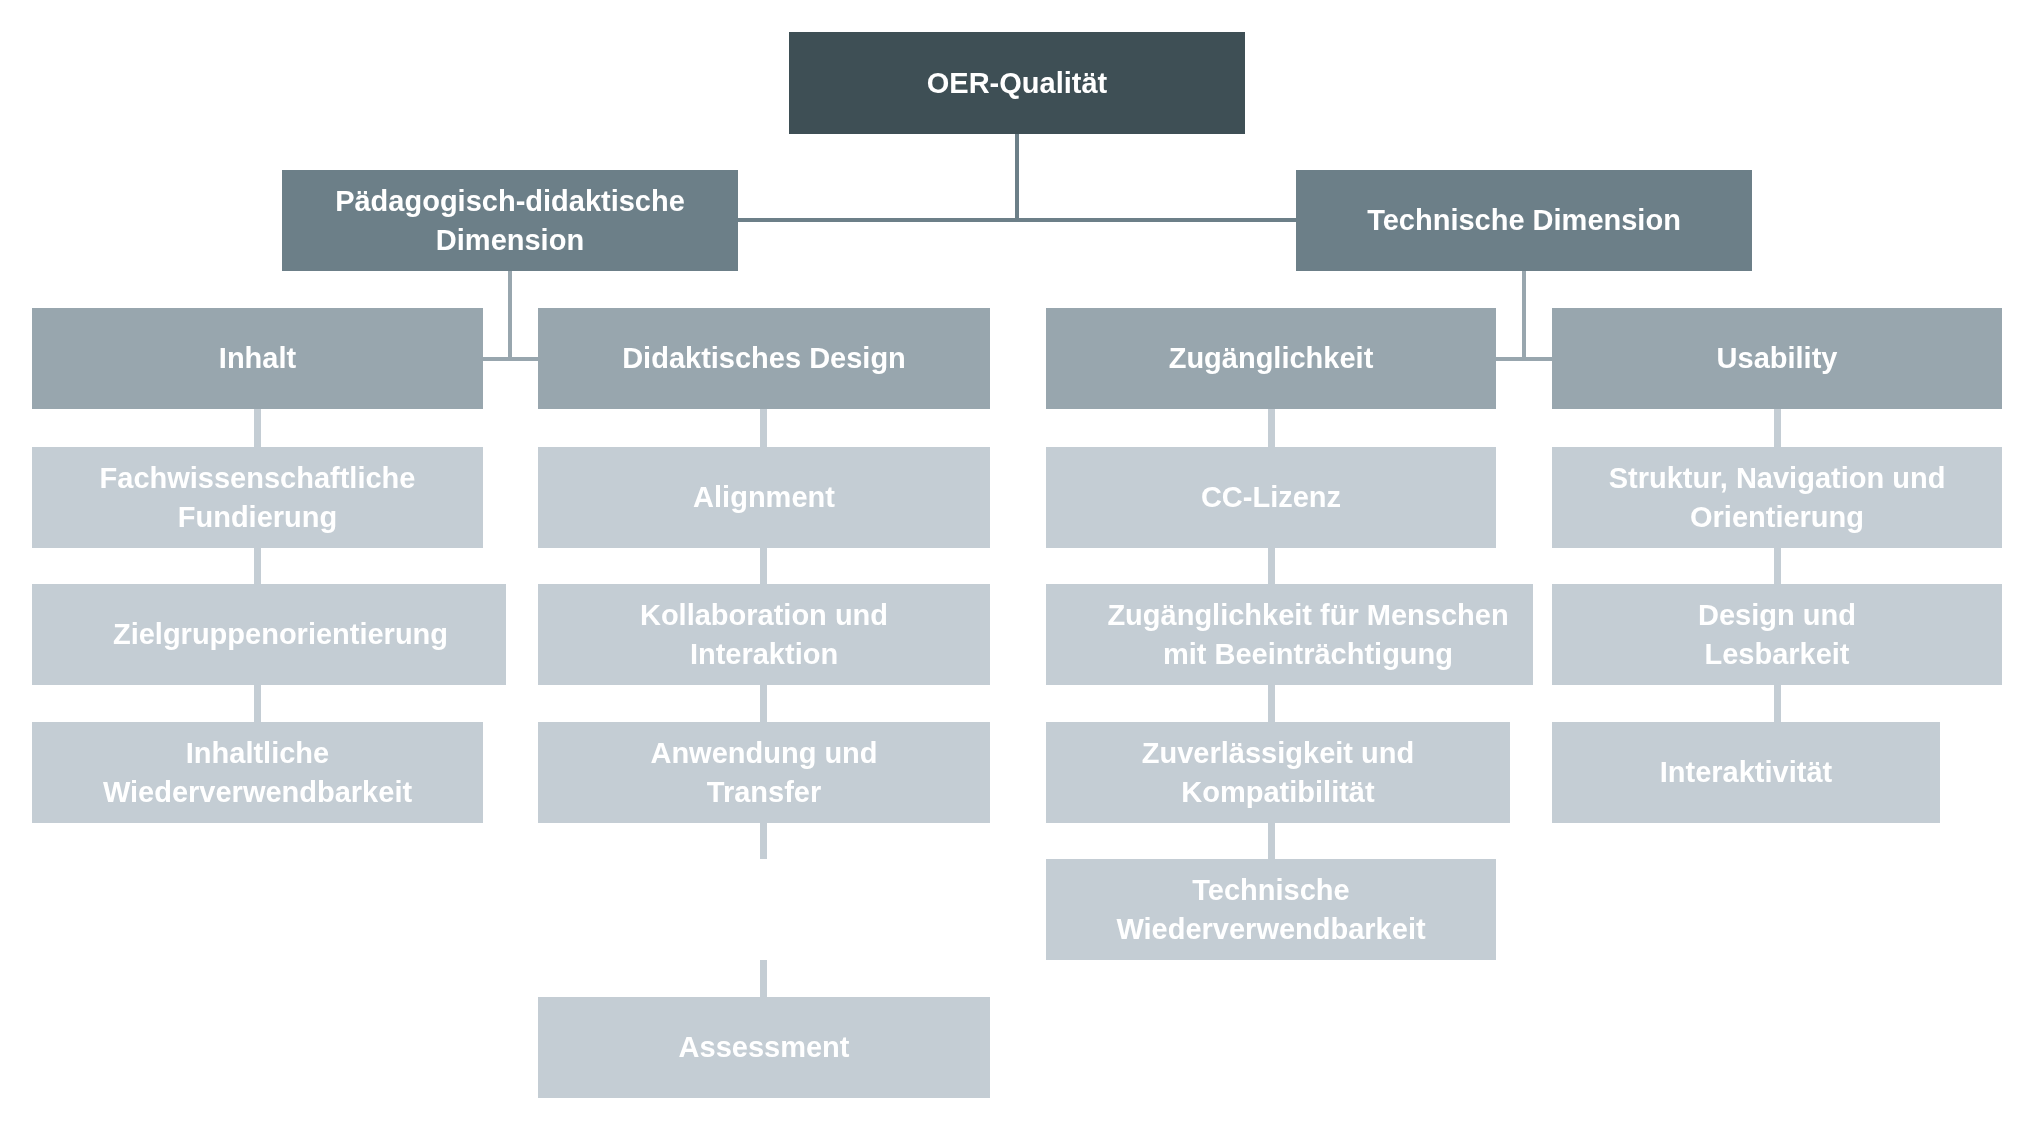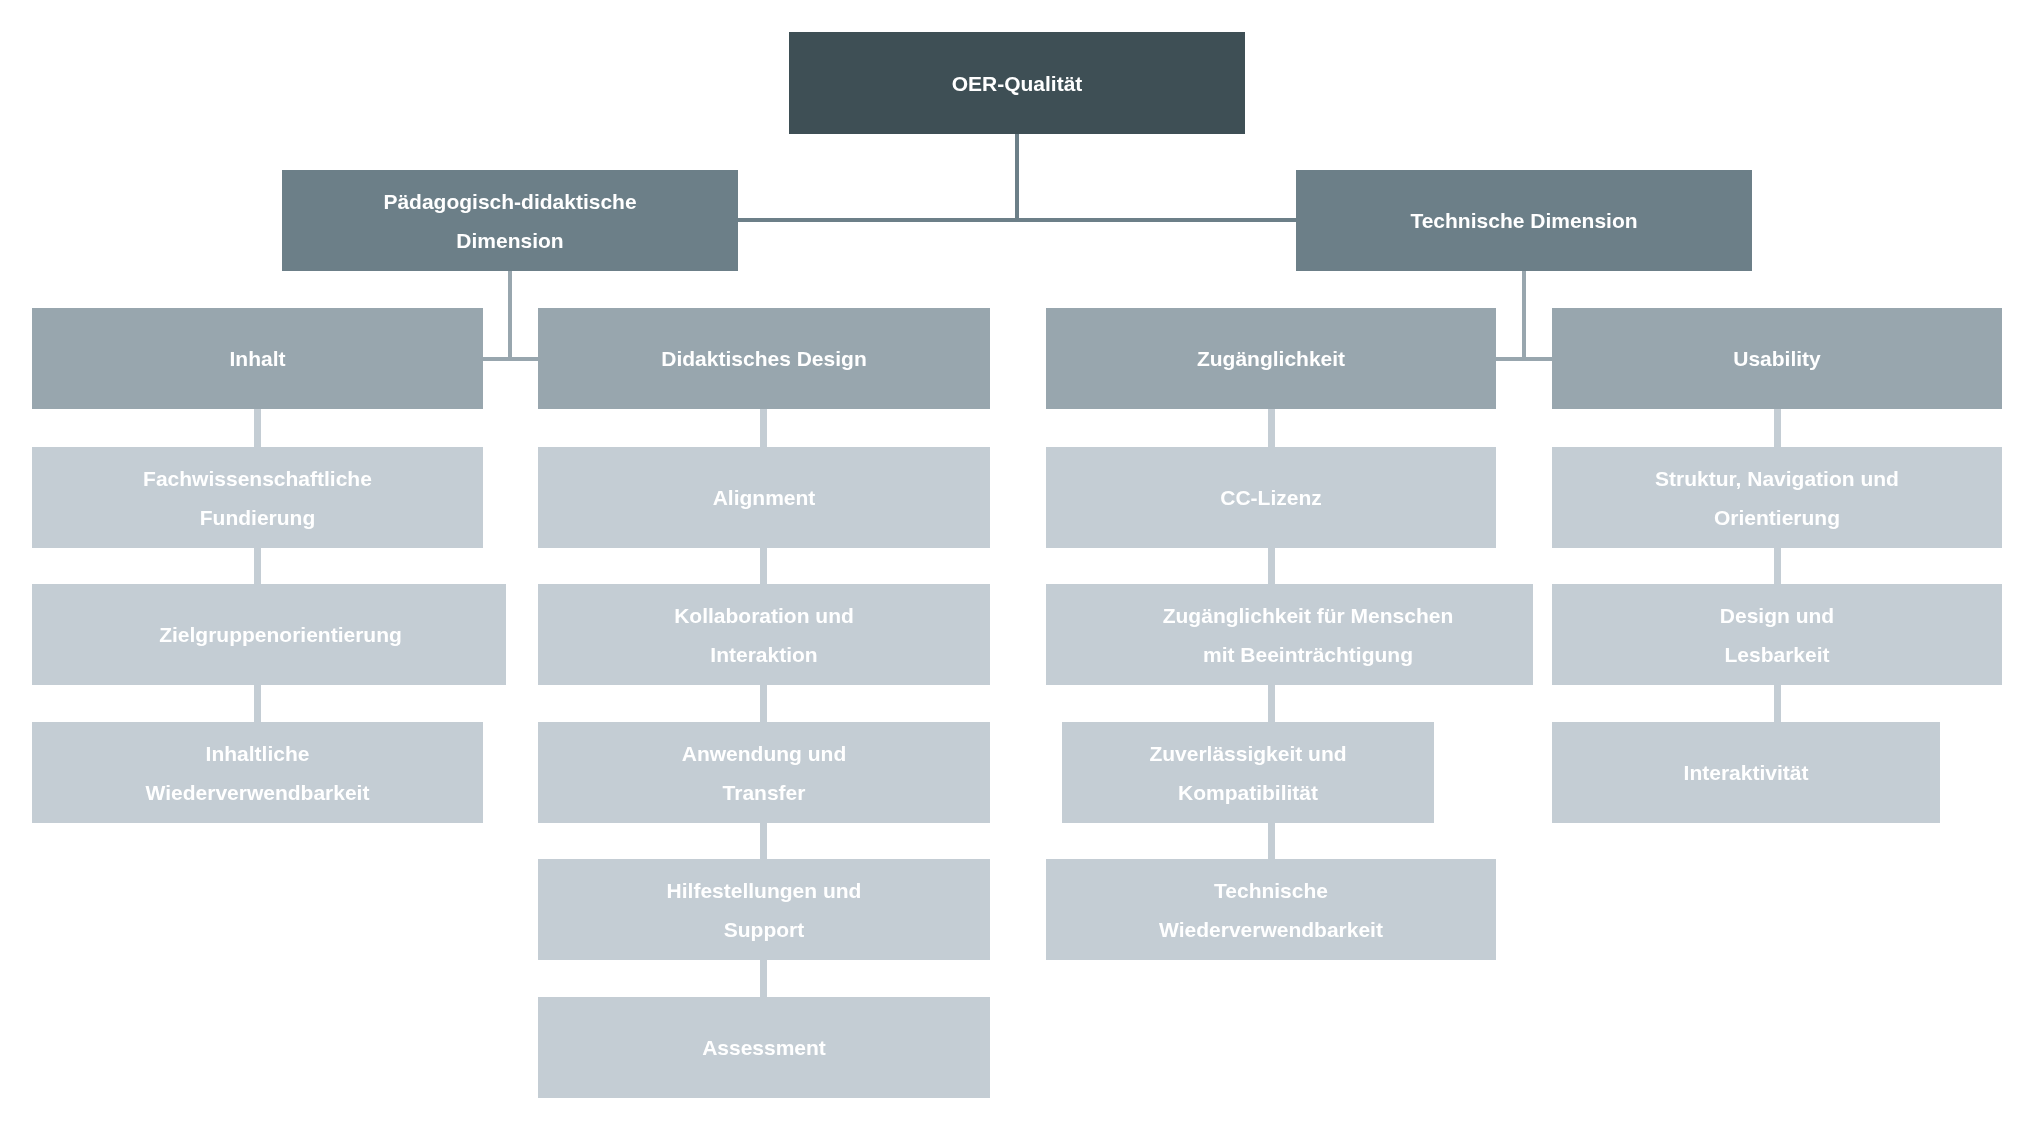--- a/index.html
+++ b/index.html
@@ -17,21 +17,21 @@
   }
   .box {
     position: absolute;
     display: flex;
     align-items: center;
     justify-content: center;
     text-align: center;
     white-space: pre;
     color: #ffffff;
     font-weight: bold;
-    font-size: 21px;
+    font-size: 29px;
     line-height: 39px;
   }
   .lvl-root { background: #3E4F55; }
   .lvl-dim  { background: #6C7F88; }
   .lvl-cat  { background: #98A6AE; }
   .lvl-item { background: #C4CDD4; }
   .conn { position: absolute; }
   .conn-dim  { background: #6C7F88; }
   .conn-cat  { background: #98A6AE; }
   .conn-item { background: #C4CDD4; }
@@ -83,28 +83,26 @@
 Fundierung</div>
   <div class="box lvl-item" style="left:32px; top:584px; width:451px; height:101px;padding-left:23px;">Zielgruppenorientierung</div>
   <div class="box lvl-item" style="left:32px; top:722px; width:451px; height:101px;">Inhaltliche
 Wiederverwendbarkeit</div>
 
   <div class="box lvl-item" style="left:538px; top:447px; width:452px; height:101px;">Alignment</div>
   <div class="box lvl-item" style="left:538px; top:584px; width:452px; height:101px;">Kollaboration und
 Interaktion</div>
   <div class="box lvl-item" style="left:538px; top:722px; width:452px; height:101px;">Anwendung und
 Transfer</div>
-  <div class="box lvl-item" style="left:538px; top:859px; width:452px; height:101px;">Hilfestellungen und
-Support</div>
   <div class="box lvl-item" style="left:538px; top:997px; width:452px; height:101px;">Assessment</div>
 
   <div class="box lvl-item" style="left:1046px; top:447px; width:450px; height:101px;">CC-Lizenz</div>
   <div class="box lvl-item" style="left:1046px; top:584px; width:450px; height:101px;padding-left:37px;">Zugänglichkeit für Menschen
 mit Beeinträchtigung</div>
-  <div class="box lvl-item" style="left:1046px; top:722px; width:372px; height:101px;margin-left:16px;">Zuverlässigkeit und
+  <div class="box lvl-item" style="left:1046px; top:722px; width:464px; height:101px;">Zuverlässigkeit und
 Kompatibilität</div>
   <div class="box lvl-item" style="left:1046px; top:859px; width:450px; height:101px;">Technische
 Wiederverwendbarkeit</div>
 
   <div class="box lvl-item" style="left:1552px; top:447px; width:450px; height:101px;">Struktur, Navigation und
 Orientierung</div>
   <div class="box lvl-item" style="left:1552px; top:584px; width:450px; height:101px;">Design und
 Lesbarkeit</div>
   <div class="box lvl-item" style="left:1552px; top:722px; width:388px; height:101px;">Interaktivität</div>
 

